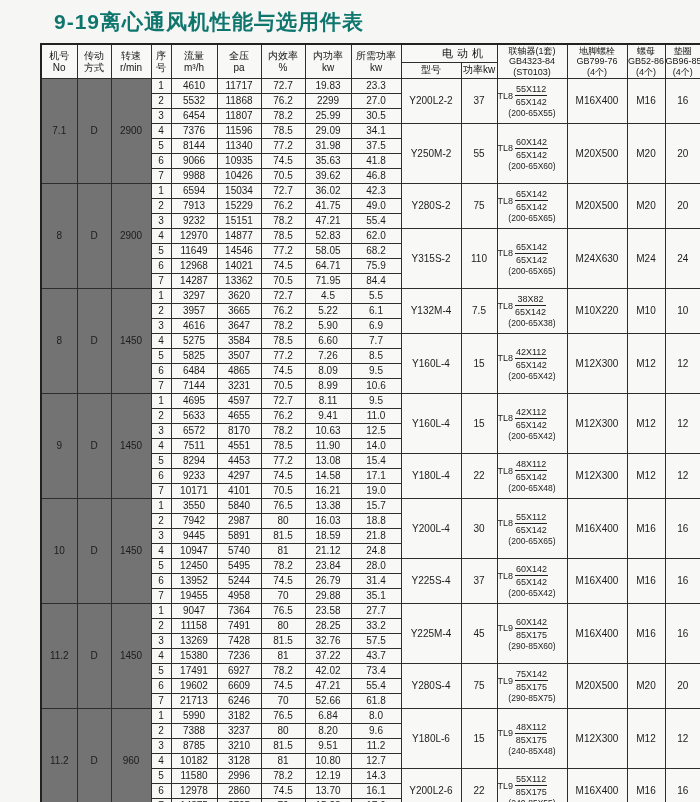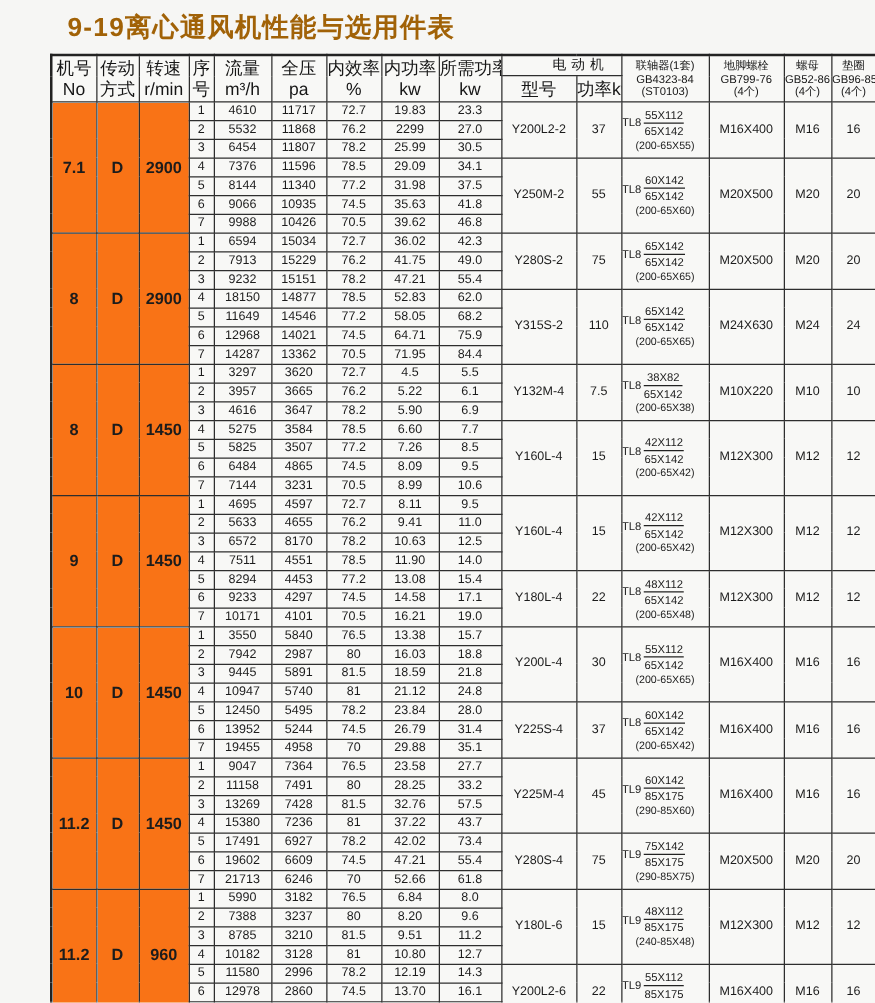--- a/index.html
+++ b/index.html
@@ -6,40 +6,40 @@
   body{
     width:700px;height:802px;
     background:#f6f6f4;
     font-family:"Liberation Sans","DejaVu Sans",sans-serif;
     color:#1c1c1c;
     -webkit-font-smoothing:antialiased;
   }
   .page{padding-top:5px;}
   h1.title{
     font-size:21px;font-weight:bold;letter-spacing:1px;
-    margin:3px 0 7px 54px;color:#a16207;
+    margin:3px 0 7px 54px;color:#0f766e;
   }
   table.fan{
     border-collapse:collapse;table-layout:fixed;
     width:660px;margin-left:40px;
     border:2px solid #222;
     background:#f8f8f6;
   }
   th,td{
     border:1px solid #2e2e2e;
     text-align:center;vertical-align:middle;
     padding:0;font-weight:normal;
     overflow:hidden;white-space:nowrap;
   }
-  thead th{font-size:14px;line-height:1.2;padding:1px 0;color:#161616;}
+  thead th{font-size:10px;line-height:1.2;padding:1px 0;color:#161616;}
   thead th span{display:block;}
   thead th.th-small{font-size:9px;line-height:1.15;}
   thead th.th-motor{letter-spacing:4px;font-size:11px;padding-left:31px;}
   tbody td,tbody th{font-size:10px;line-height:12px;height:14px;color:#1c1c1c;}
-  tbody th.groupcell{font-size:13px;background:#f97316;font-weight:bold;}
+  tbody th.groupcell{font-size:10px;background:#737373;font-weight:normal;}
   td.num{font-variant-numeric:tabular-nums;}
   td.coupling{font-size:9px;line-height:10px;padding:1px 0;}
   .coup-main{display:flex;align-items:center;justify-content:flex-start;gap:2px;}
   .coup-prefix{font-size:9px;}
   .coup-frac{display:inline-flex;flex-direction:column;}
   .coup-top{border-bottom:1px solid #222;padding:0 1px 1px 1px;}
   .coup-bot{padding-top:1px;}
   .coup-note{font-size:8.5px;margin-top:1px;}
 </style>
 </head>
@@ -265,21 +265,21 @@
         <tr>
           <td class="num">3</td>
           <td class="num">9232</td>
           <td class="num">15151</td>
           <td class="num">78.2</td>
           <td class="num">47.21</td>
           <td class="num">55.4</td>
         </tr>
         <tr>
           <td class="num">4</td>
-          <td class="num">18150</td>
+          <td class="num">12970</td>
           <td class="num">14877</td>
           <td class="num">78.5</td>
           <td class="num">52.83</td>
           <td class="num">62.0</td>
           <td rowspan="4">Y315S-2</td>
           <td rowspan="4" class="num">110</td>
           <td rowspan="4" class="coupling">
             <div class="coup-main">
               <span class="coup-prefix">TL8</span>
               <span class="coup-frac">

